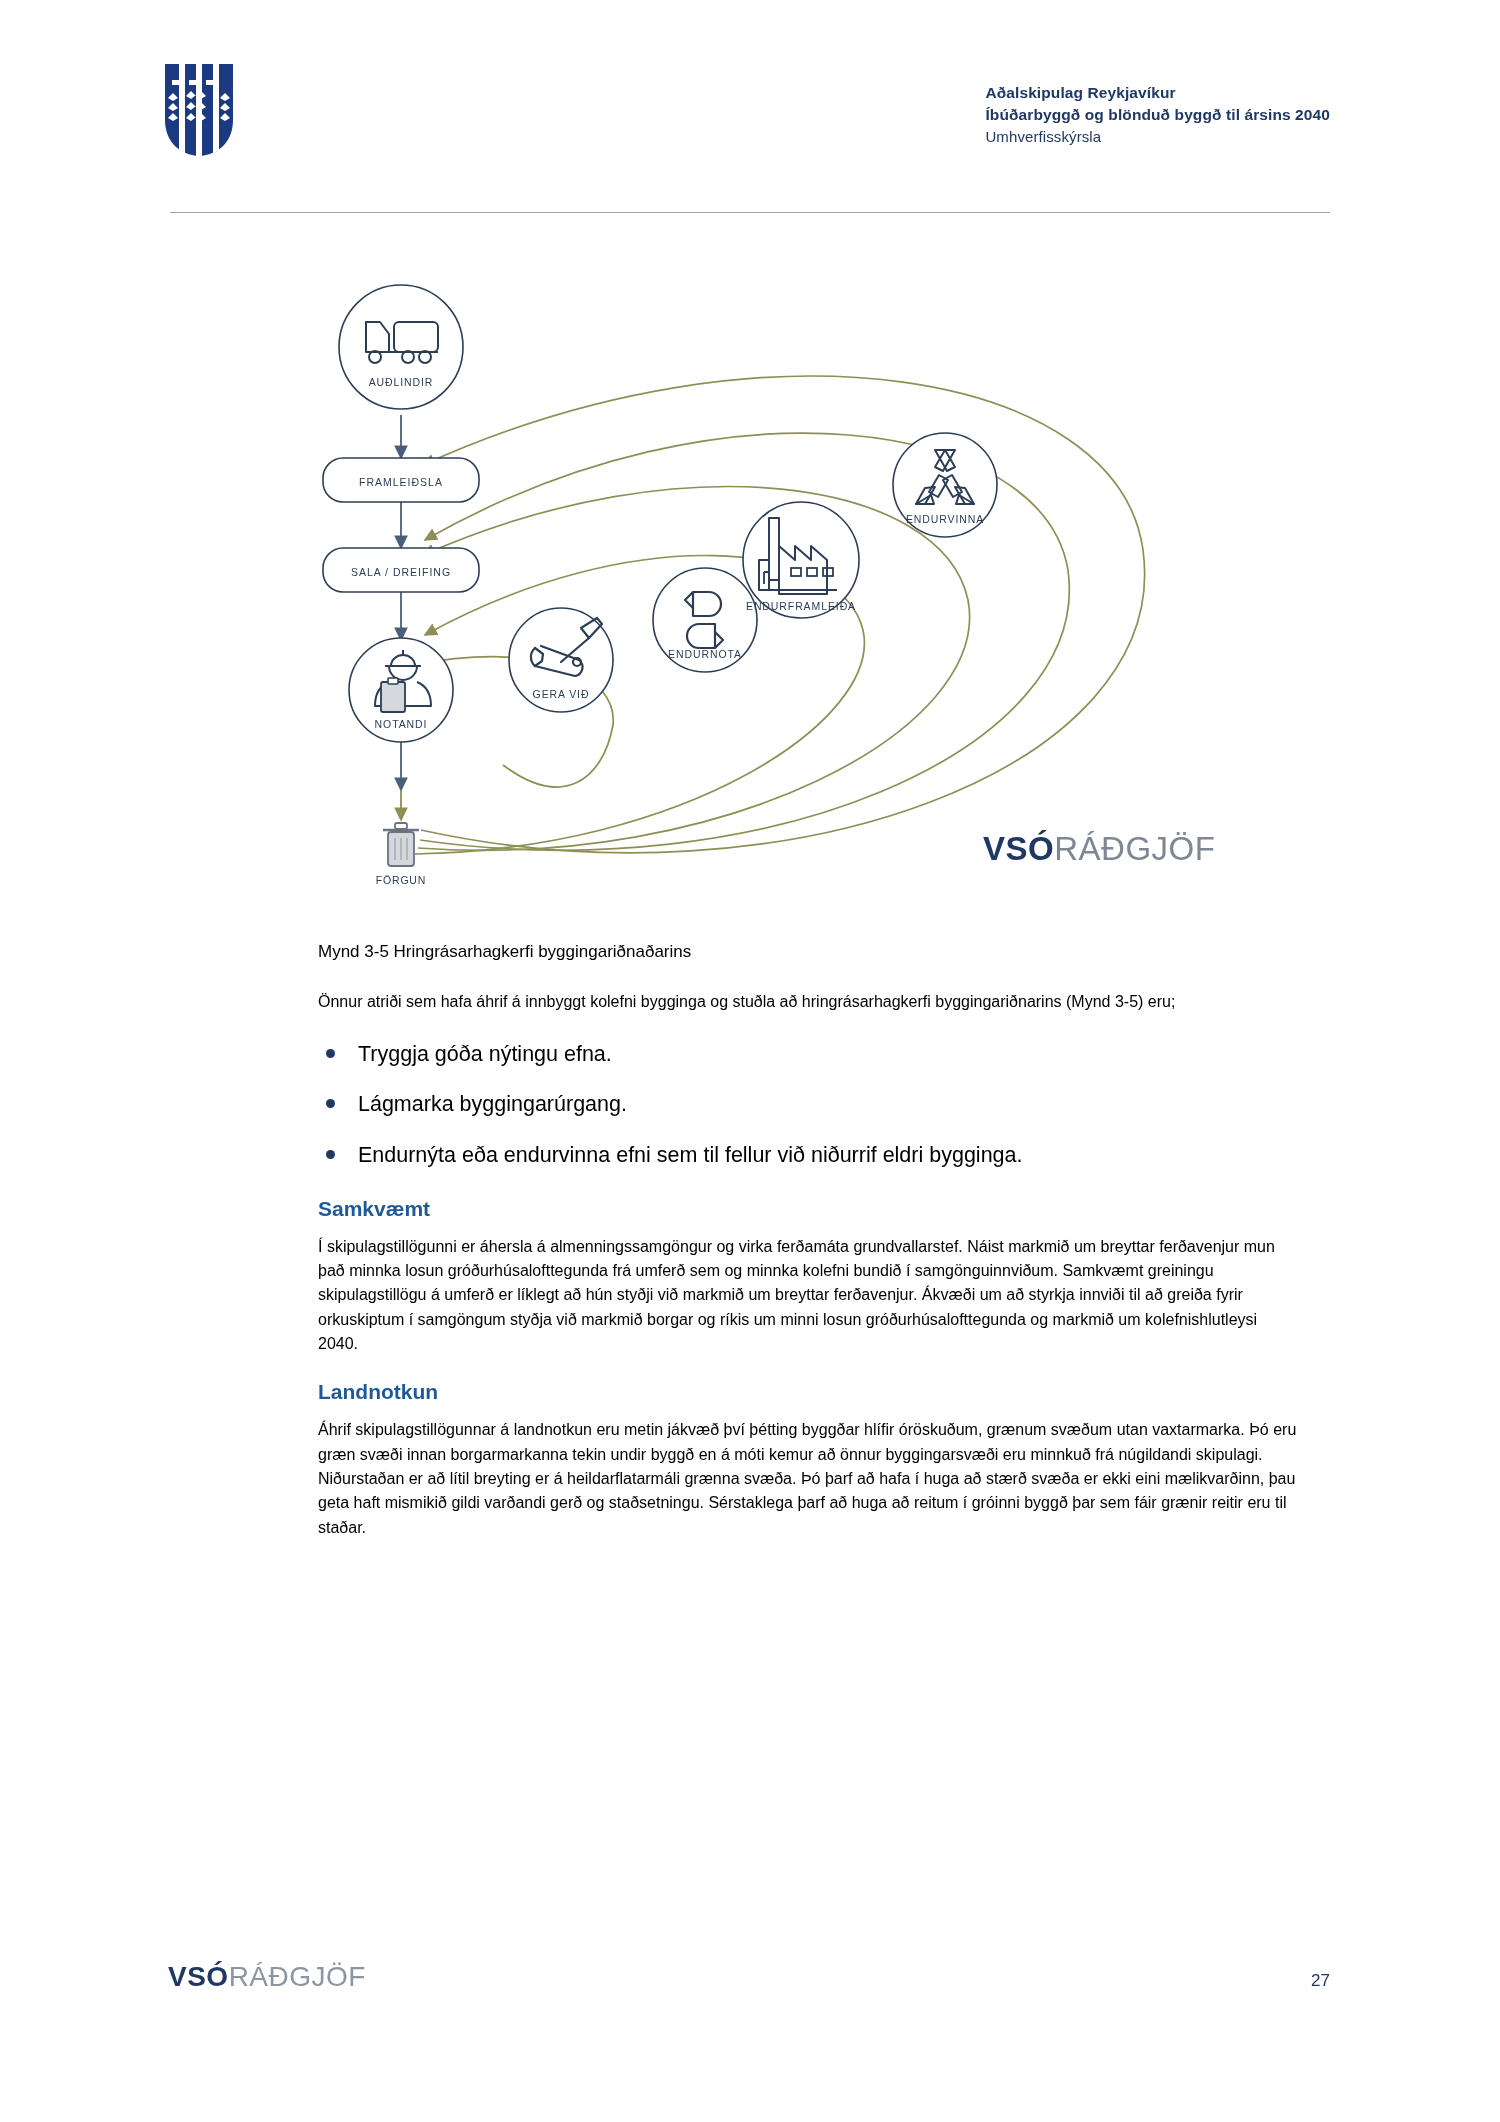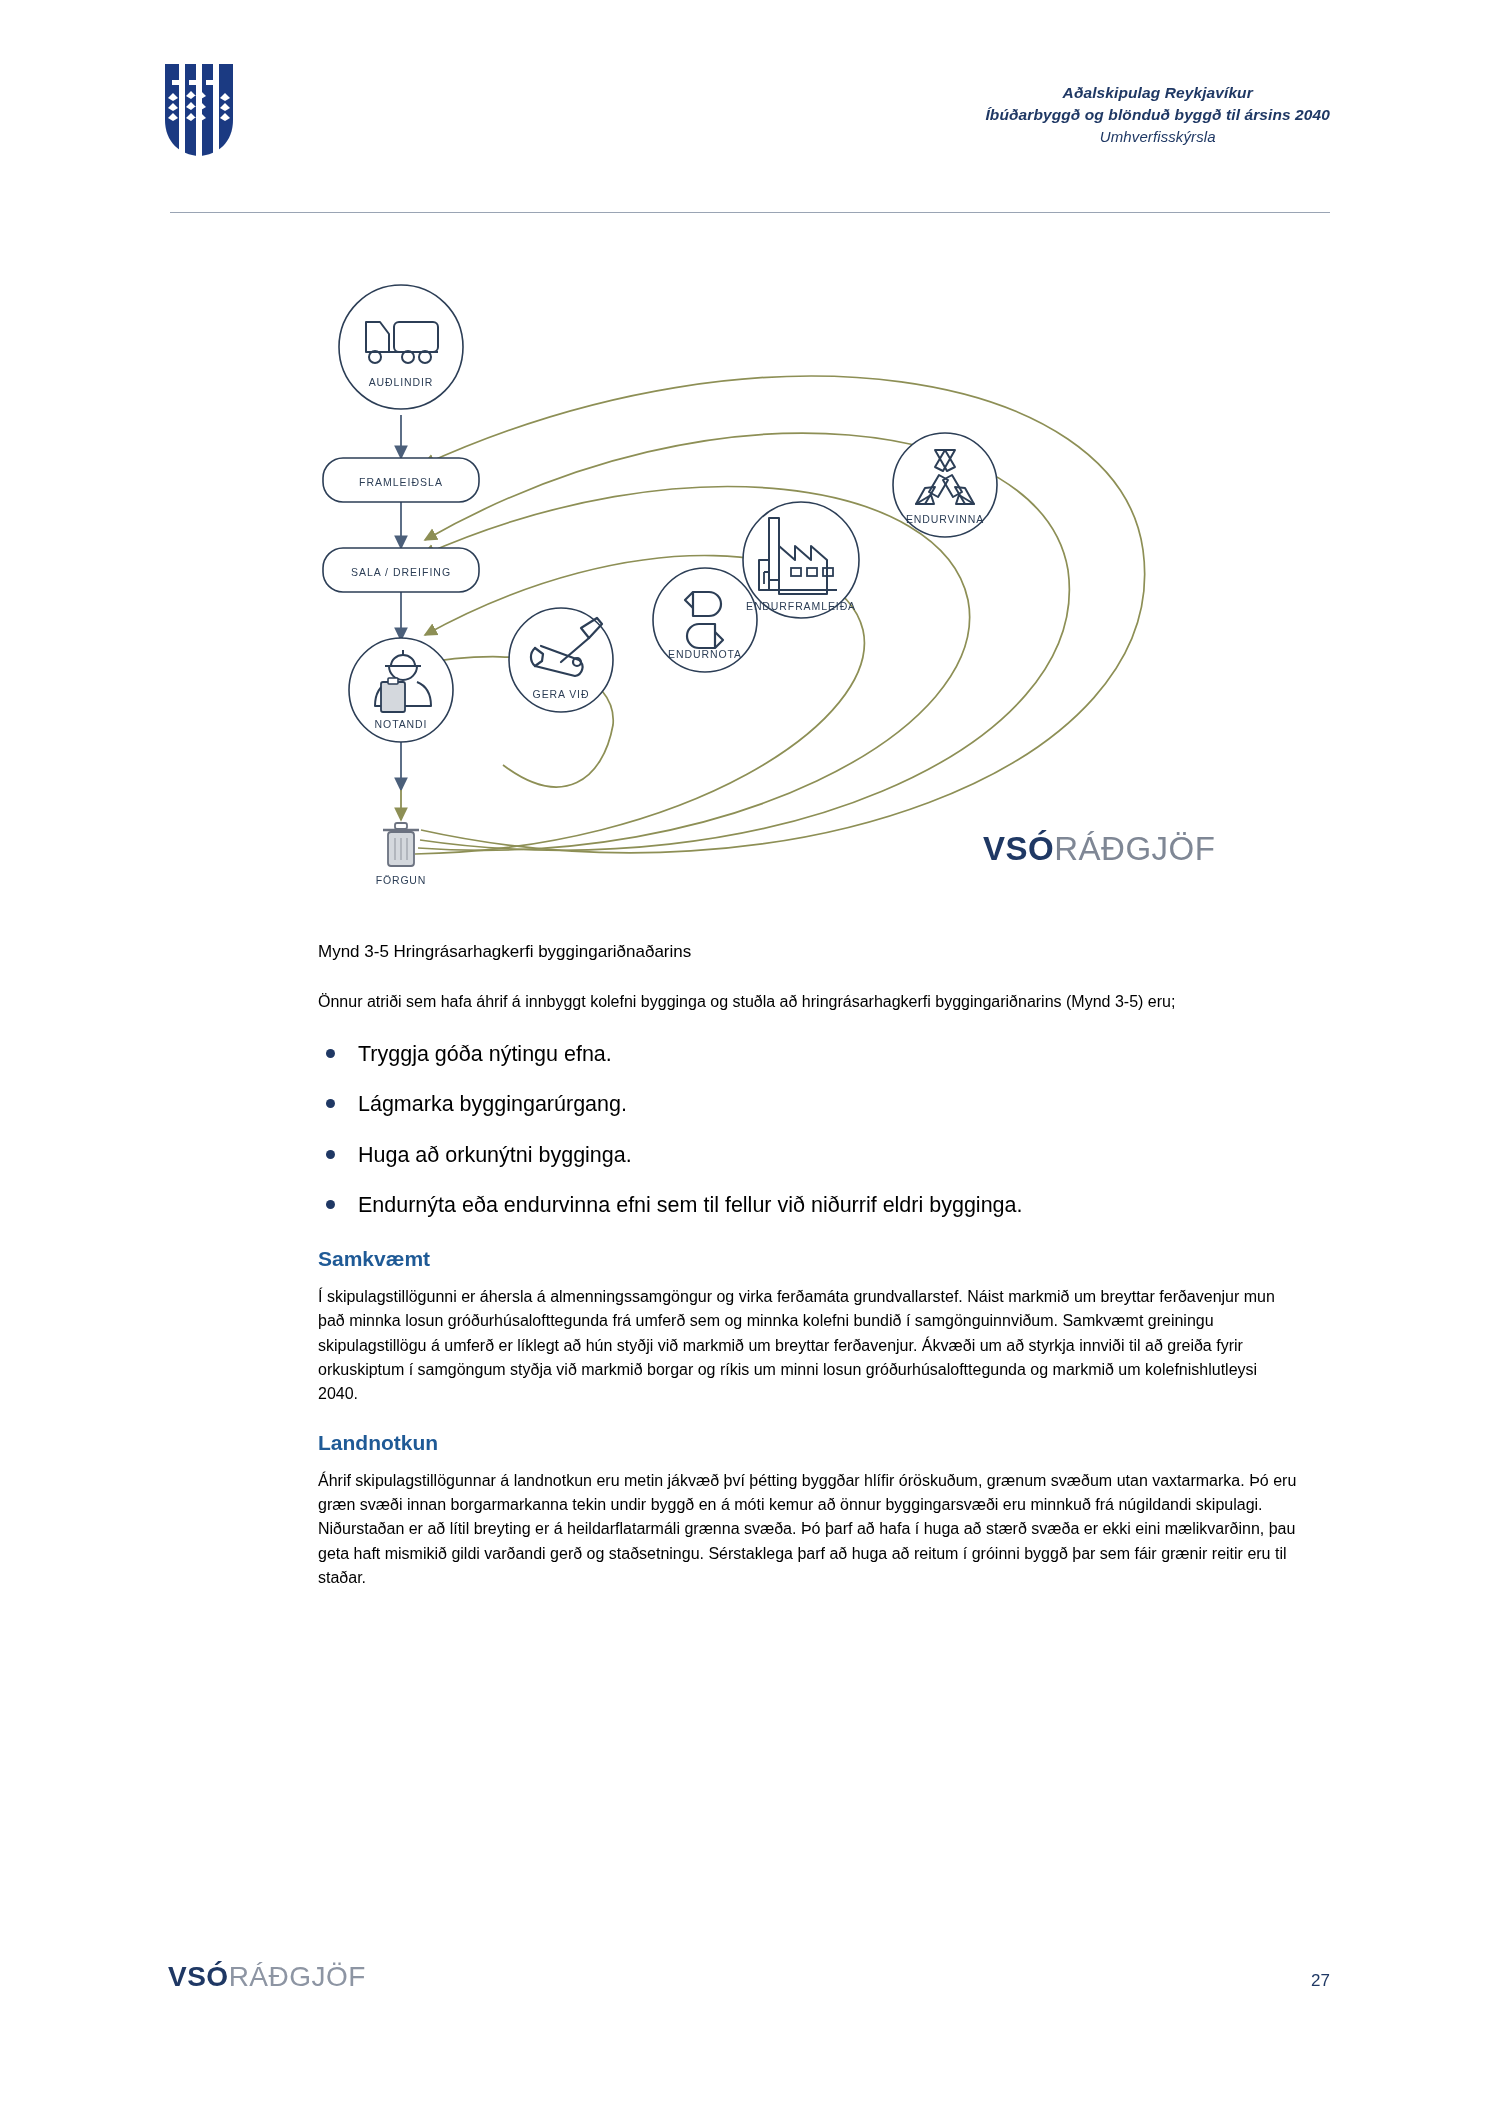--- a/index.html
+++ b/index.html
@@ -35,24 +35,23 @@
     position: absolute;
     left: 162px;
     top: 62px;
     width: 74px;
     height: 96px;
   }
   .header-text {
     position: absolute;
     right: 170px;
     top: 82px;
-    text-align: center;
+    text-align: left;
     color: #1f3864;
     line-height: 1.42;
-    font-style: italic;
   }
   .header-line1,
   .header-line2 {
     font-size: 15.5px;
     font-weight: bold;
     letter-spacing: 0.1px;
   }
   .header-line3 {
     font-size: 15px;
     font-weight: normal;
@@ -371,24 +370,20 @@
       <li>
         <span class="bullet-dot"></span>
         <span>Tryggja góða nýtingu efna.</span>
       </li>
       <li>
         <span class="bullet-dot"></span>
         <span>Lágmarka byggingarúrgang.</span>
       </li>
       <li>
         <span class="bullet-dot"></span>
-        <span>Huga að orkunýtni bygginga.</span>
-      </li>
-      <li>
-        <span class="bullet-dot"></span>
         <span>Endurnýta eða endurvinna efni sem til fellur við niðurrif eldri bygginga.</span>
       </li>
     </ul>
 
     <h3 class="section-head">Samkvæmt</h3>
     <p class="para">Í skipulagstillögunni er áhersla á almenningssamgöngur og virka ferðamáta grundvallarstef. Náist markmið um breyttar ferðavenjur mun það minnka losun gróðurhúsalofttegunda frá umferð sem og minnka kolefni bundið í samgönguinnviðum. Samkvæmt greiningu skipulagstillögu á umferð er líklegt að hún styðji við markmið um breyttar ferðavenjur. Ákvæði um að styrkja innviði til að greiða fyrir orkuskiptum í samgöngum styðja við markmið borgar og ríkis um minni losun gróðurhúsalofttegunda og markmið um kolefnishlutleysi 2040.</p>
 
     <h3 class="section-head">Landnotkun</h3>
     <p class="para">Áhrif skipulagstillögunnar á landnotkun eru metin jákvæð því þétting byggðar hlífir óröskuðum, grænum svæðum utan vaxtarmarka. Þó eru græn svæði innan borgarmarkanna tekin undir byggð en á móti kemur að önnur byggingarsvæði eru minnkuð frá núgildandi skipulagi. Niðurstaðan er að lítil breyting er á heildarflatarmáli grænna svæða. Þó þarf að hafa í huga að stærð svæða er ekki eini mælikvarðinn, þau geta haft mismikið gildi varðandi gerð og staðsetningu. Sérstaklega þarf að huga að reitum í gróinni byggð þar sem fáir grænir reitir eru til staðar.</p>
   </div>

